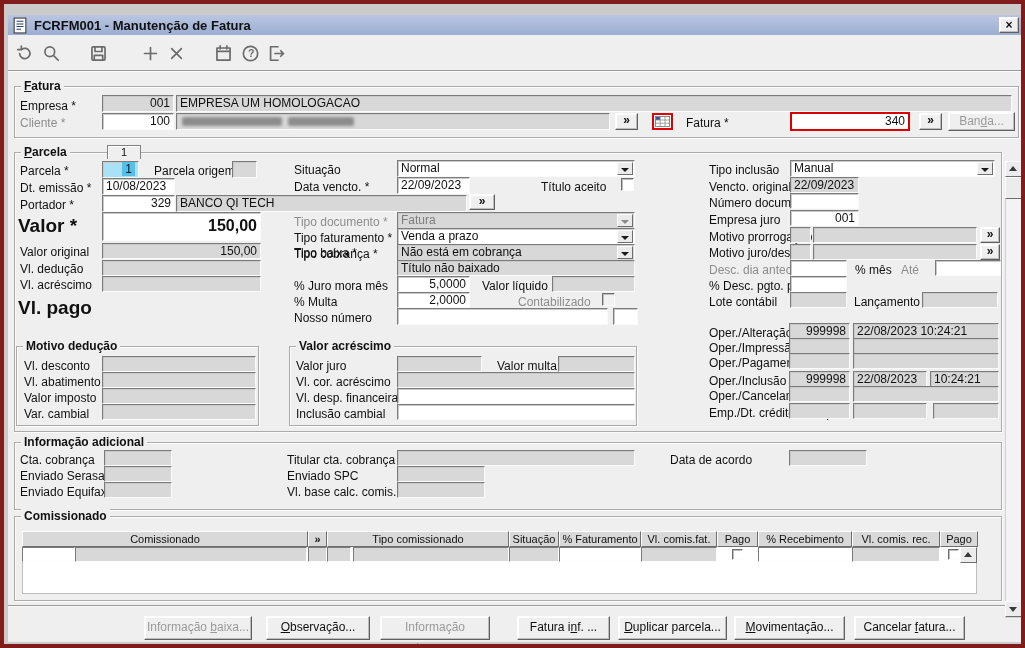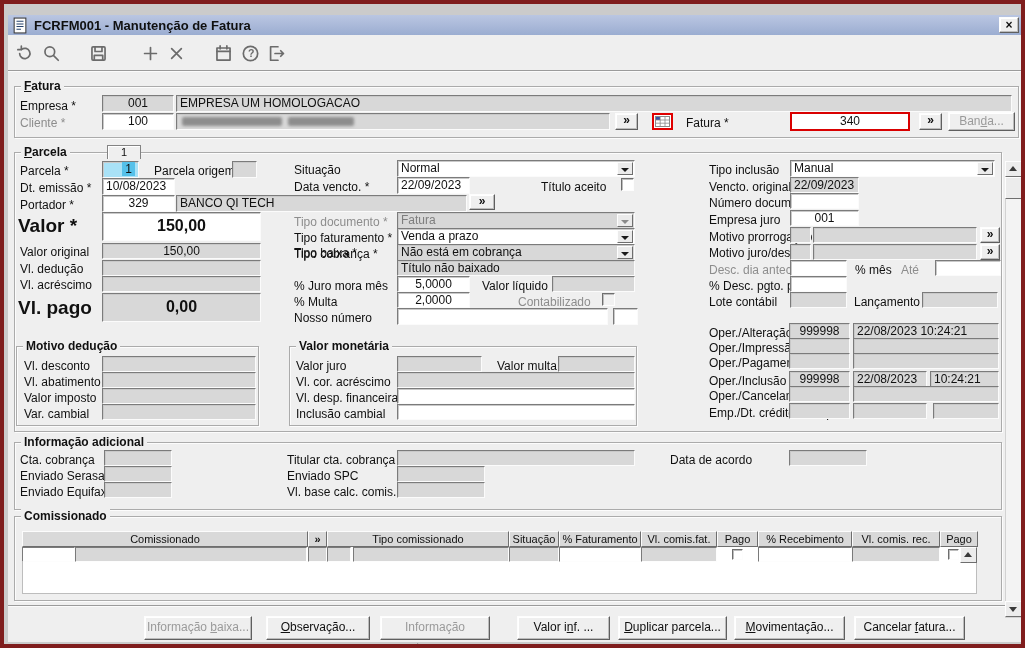--- a/index.html
+++ b/index.html
@@ -18,21 +18,21 @@
 .hr2{position:absolute;left:4px;width:1017px;height:1px;background:#FBFBFB}
 .gb{position:absolute;border:1px solid #ABABAB;box-shadow:inset 1px 1px 0 #FCFCFC,1px 1px 0 #FCFCFC}
 .lg{position:absolute;top:-8px;left:6px;background:#EFEFEF;padding:0 3px;font-weight:bold;white-space:nowrap}
 .u{text-decoration:underline}
 .l{position:absolute;white-space:nowrap;line-height:14px}
 .l.d{color:#8D8D8D}
 .lbig{position:absolute;font-size:19px;font-weight:bold;white-space:nowrap}
 .f{position:absolute;height:16px;background:#fff;border:1px solid;border-color:#7B7B7B #FBFBFB #FBFBFB #7B7B7B;box-shadow:inset 1px 1px 0 #C9C9C9;padding:0 3px;line-height:14px;overflow:hidden;white-space:nowrap}
 .f.h17{height:17px}
 .f.g{background:#D8D8D8}
-.f.r{text-align:center}
+.f.r{text-align:right}
 .f.big{height:29px;font-size:16px;font-weight:bold;line-height:26px}
 .f.red{border:2px solid #D90000;box-shadow:none;height:19px;line-height:15px}
 .f.sel{background:#A9E2F7}
 .seln{float:right;background:#55C1EA;padding:0 3px;height:14px}
 .dd{padding-right:18px}
 .dda{position:absolute;top:1px;right:1px;bottom:1px;width:16px;background:#EBEBEB;border:1px solid;border-color:#FDFDFD #6E6E6E #6E6E6E #FDFDFD}
 .dda::after{content:"";position:absolute;left:3px;top:5px;border:4px solid transparent;border-top:4px solid #1a1a1a}
 .dis .dda::after{border-top-color:#8a8a8a}
 .f.dis{color:#7e7e7e}
 .chk{position:absolute;width:13px;height:13px;background:#fff;border:1px solid;border-color:#6E6E6E #FDFDFD #FDFDFD #6E6E6E;box-shadow:inset 1px 1px 0 #BDBDBD}
@@ -158,21 +158,20 @@
   <div class="f h17 g" style="left:172px;top:191px;width:291px">BANCO QI TECH</div>
   <span class="lbig" style="left:14px;top:211px">Valor *</span>
   <div class="f big r" style="left:98px;top:208px;width:159px">150,00</div>
   <span class="l" style="left:16px;top:241px">Valor original</span>
   <div class="f g r" style="left:98px;top:239px;width:159px">150,00</div>
   <span class="l" style="left:16px;top:258px">Vl. dedução</span>
   <div class="f g" style="left:98px;top:256px;width:159px"></div>
   <span class="l" style="left:16px;top:274px">Vl. acréscimo</span>
   <div class="f g" style="left:98px;top:272px;width:159px"></div>
   <span class="lbig" style="left:14px;top:293px">Vl. pago</span>
-  <div class="f big g r" style="left:98px;top:289px;width:159px">0,00</div>
 
   <span class="l" style="left:290px;top:159px">Situação</span>
   <div class="f h17 dd" style="left:393px;top:156px;width:238px"><span>Normal</span><span class="dda"></span></div>
   <span class="l" style="left:290px;top:176px">Data vencto. *</span>
   <div class="f h17" style="left:393px;top:173px;width:73px">22/09/2023</div>
   <span class="l" style="left:537px;top:176px">Título aceito</span>
   <div class="chk" style="left:617px;top:174px"></div>
   <div class="btn abs zb" style="left:465px;top:190px;width:26px;height:16px">»</div>
   <span class="l d" style="left:290px;top:211px">Tipo documento *</span>
   <div class="f h17 g dd dis" style="left:393px;top:208px;width:238px"><span>Fatura</span><span class="dda"></span></div>
@@ -249,21 +248,21 @@
   <span class="l" style="left:20px;top:355px">Vl. desconto</span>
   <div class="f g" style="left:98px;top:352px;width:154px"></div>
   <span class="l" style="left:20px;top:371px">Vl. abatimento</span>
   <div class="f g" style="left:98px;top:368px;width:154px"></div>
   <span class="l" style="left:20px;top:387px">Valor imposto</span>
   <div class="f g" style="left:98px;top:384px;width:154px"></div>
   <span class="l" style="left:20px;top:403px">Var. cambial</span>
   <div class="f g" style="left:98px;top:400px;width:154px"></div>
 
   <div class="gb" style="left:285px;top:342px;width:348px;height:80px">
-    <span class="lg">Valor monetária</span>
+    <span class="lg">Valor acréscimo</span>
   </div>
   <span class="l" style="left:292px;top:355px">Valor juro</span>
   <div class="f g" style="left:393px;top:352px;width:85px"></div>
   <span class="l" style="left:493px;top:355px">Valor multa</span>
   <div class="f g" style="left:554px;top:352px;width:77px"></div>
   <span class="l" style="left:292px;top:371px">Vl. cor. acréscimo</span>
   <div class="f g" style="left:393px;top:368px;width:238px"></div>
   <span class="l" style="left:292px;top:387px">Vl. desp. financeira</span>
   <div class="f" style="left:393px;top:384px;width:238px"></div>
   <span class="l" style="left:292px;top:403px">Inclusão cambial</span>
@@ -315,21 +314,21 @@
   <div class="td" style="left:848px;top:543px;width:88px"></div>
   <div class="chk" style="left:944px;top:545px;width:11px;height:11px"></div>
   <div class="sbtn tri-u" style="left:956px;top:543px;width:17px;height:16px"></div>
 
   <div class="hr1" style="top:601px"></div>
   <div class="hr2" style="top:602px"></div>
 
   <div class="btn abs fbtn dis" style="left:140px;top:612px;width:108px;height:24px"><span>Informação </span><span class="u">b</span><span>aixa...</span></div>
   <div class="btn abs fbtn" style="left:262px;top:612px;width:104px;height:24px"><span></span><span class="u">O</span><span>bservação...</span></div>
   <div class="btn abs fbtn dis" style="left:376px;top:612px;width:110px;height:24px"><span>Informação </span><span class="u">c</span><span>heque...</span></div>
-  <div class="btn abs fbtn" style="left:513px;top:612px;width:93px;height:24px"><span>Valor i</span><span class="u">n</span><span>f. ...</span></div>
+  <div class="btn abs fbtn" style="left:513px;top:612px;width:93px;height:24px"><span>Fatura i</span><span class="u">n</span><span>f. ...</span></div>
   <div class="btn abs fbtn" style="left:614px;top:612px;width:109px;height:24px"><span></span><span class="u">D</span><span>uplicar parcela...</span></div>
   <div class="btn abs fbtn" style="left:850px;top:612px;width:111px;height:24px"><span>Cancelar </span><span class="u">f</span><span>atura...</span></div>
   <div class="btn abs fbtn" style="left:730px;top:612px;width:111px;height:24px"><span></span><span class="u">M</span><span>ovimentação...</span></div>
 
   <div class="vtrack"></div>
   <div class="sbtn tri-u" style="left:1001px;top:157px;width:17px;height:16px"></div>
   <div class="sbtn vthumb"></div>
   <div class="sbtn tri-d" style="left:1001px;top:597px;width:17px;height:16px"></div>
 </div>
 

